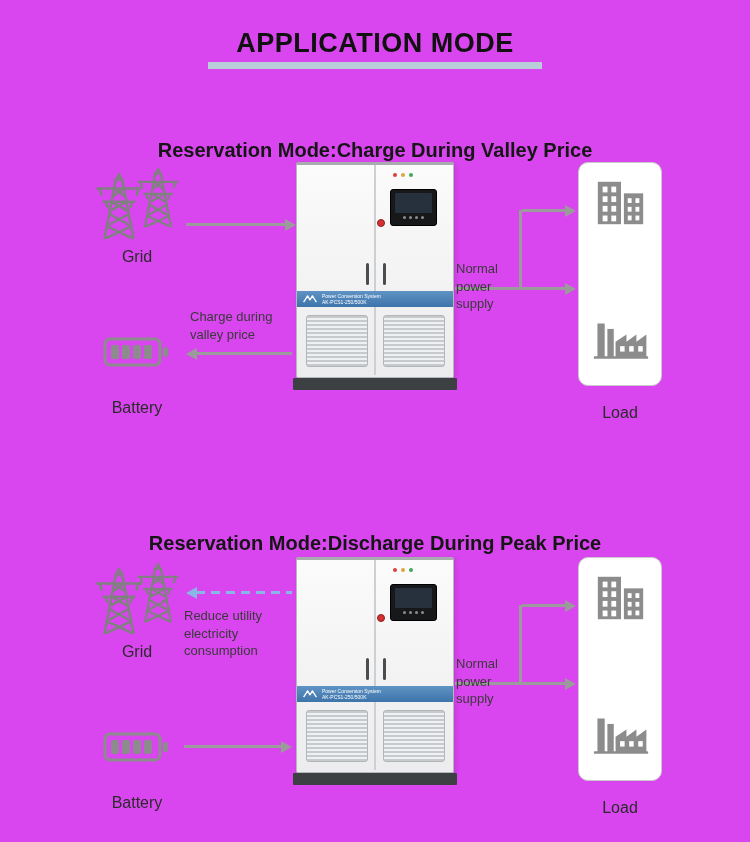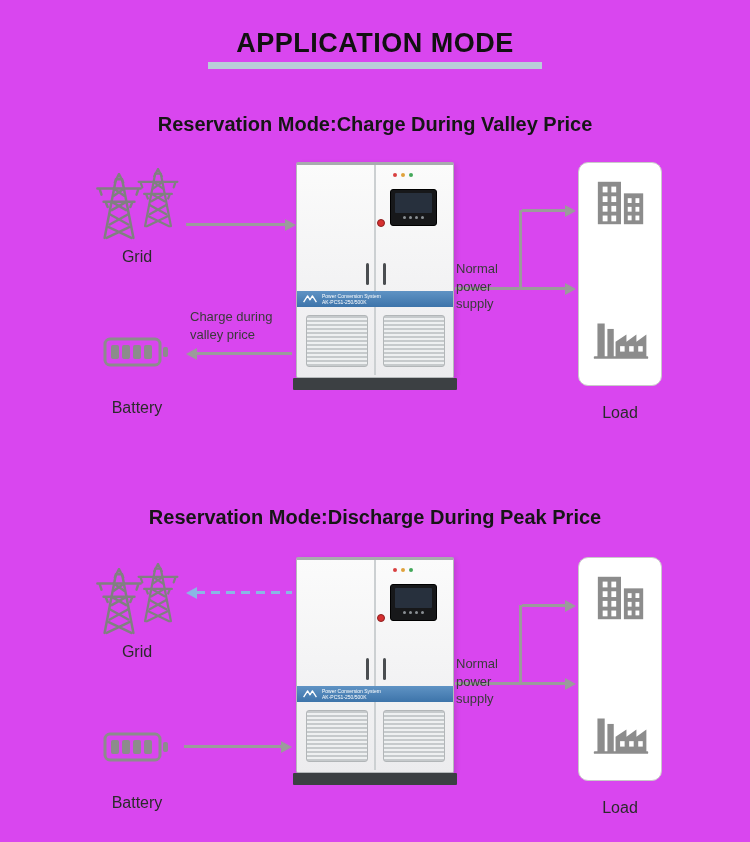--- a/index.html
+++ b/index.html
@@ -7,21 +7,21 @@
   body { font-family:"Liberation Sans", sans-serif; color:#222; }
   .page { position:relative; width:750px; height:842px; background:#d946ef; margin:0 auto; overflow:hidden; }
 
   
   .page-title { position:absolute; top:28px; left:0; width:100%; text-align:center;
     font-size:27px; font-weight:800; letter-spacing:.5px; color:#111; }
   .title-bar { position:absolute; top:62px; left:50%; transform:translateX(-50%);
     width:334px; height:7px; background:#b9cdd8; }
 
   
-  .sec-h { position:absolute; left:0; width:100%; text-align:center; font-size:20px; font-weight:700; color:#161616; }
+  .sec-h { position:absolute; left:0; width:100%; text-align:center; font-size:20px; font-weight:700; color:#161616;margin-top:26px; }
   .sec-h1 { top:113px; }
   .sec-h2 { top:506px; }
 
   
   .diagram { position:absolute; left:0; width:750px; height:300px; }
   .d1 { top:150px; }
   .d2 { top:545px; }
 
   
   .lbl { position:absolute; font-size:16px; color:#2b2b2b; text-align:center; }
@@ -238,20 +238,21 @@
       <svg class="tower1" viewBox="0 0 48 66">
           <use href="#tower"></use>
         </svg>
       <svg class="tower2" viewBox="0 0 48 66">
           <use href="#tower"></use>
         </svg>
     </div>
     <div class="lbl grid-lbl">Grid</div>
 
     <div class="dash-arrow-left a-grid-dash"></div>
+    <div class="note grid-note">Reduce utility electricity consumption</div>
 
     <div class="cabinet">
       <div class="cab-body">
         <div class="cab-seam"></div>
         <div class="cab-lights">
             <i class="l1"></i>
             <i class="l2"></i>
             <i class="l3"></i>
           </div>
         <div class="cab-screen">

